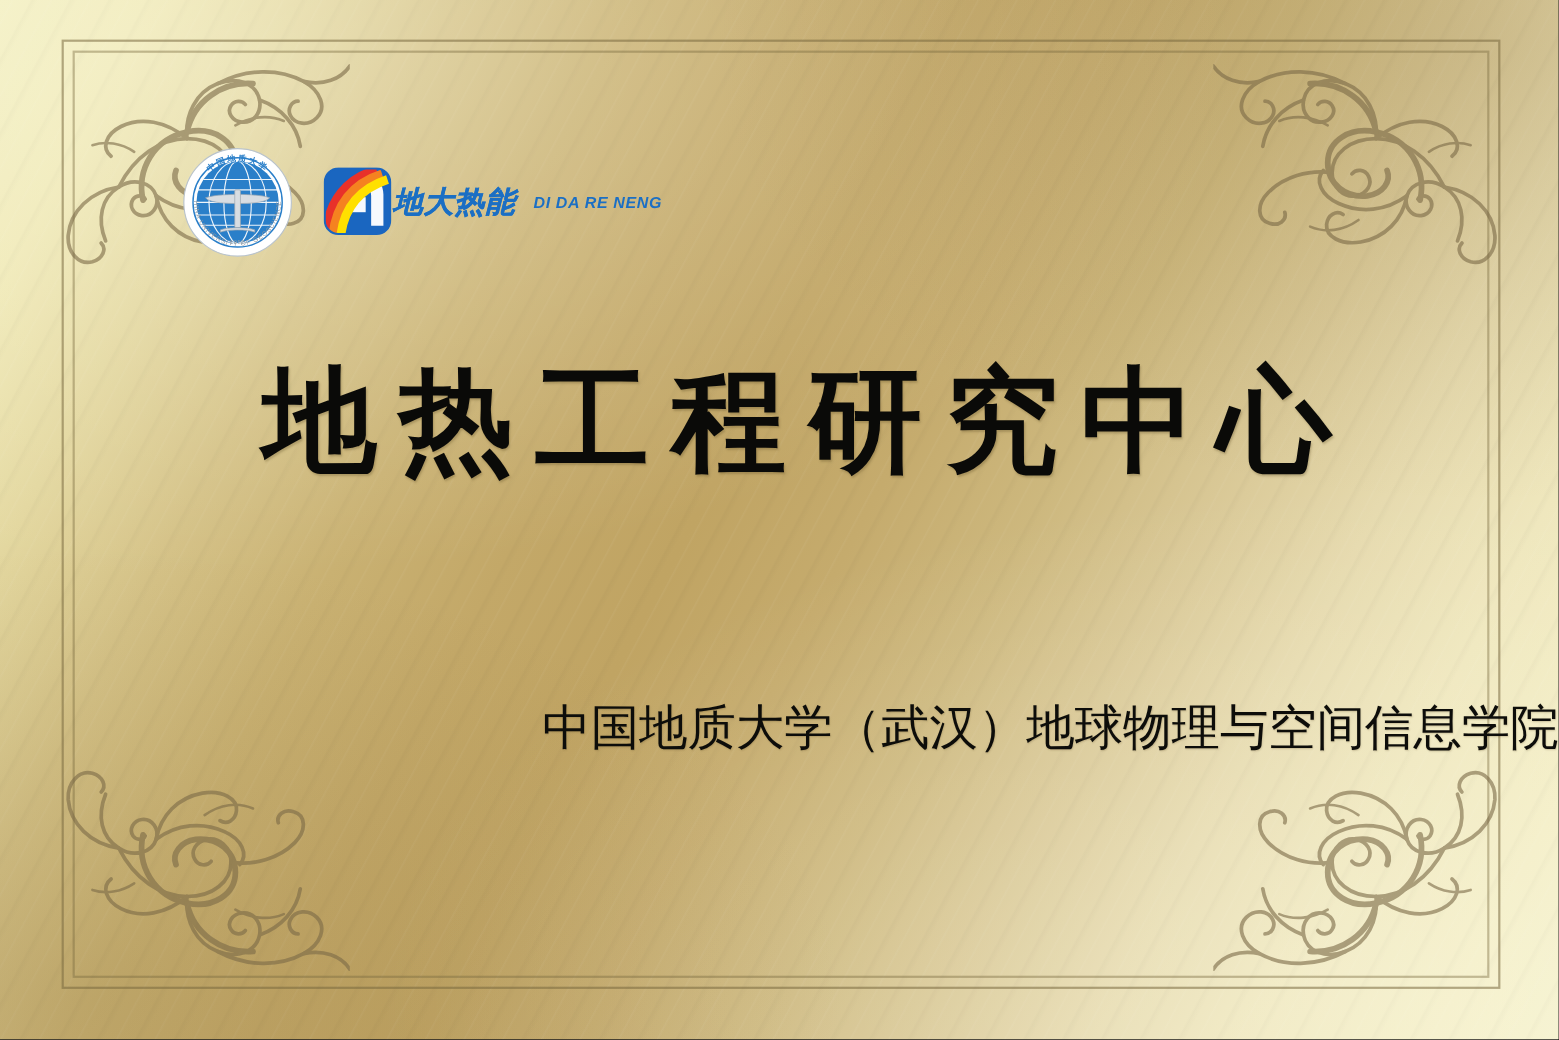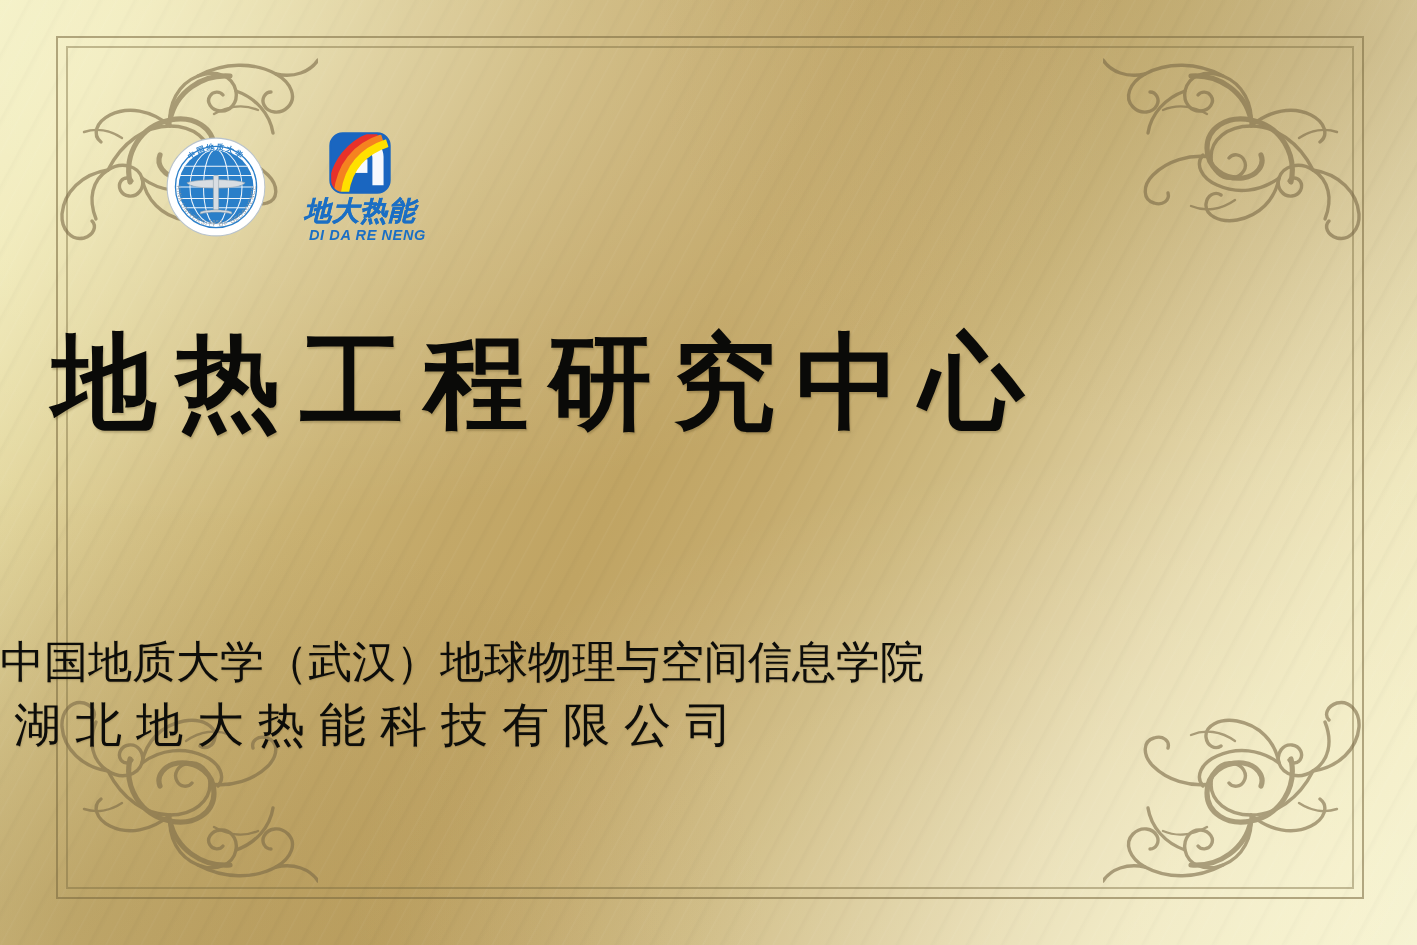--- a/index.html
+++ b/index.html
@@ -95,21 +95,21 @@
   
   .logos {
     position: absolute;
     left: 164px;
     top: 132px;
     display: flex;
     align-items: center;
     gap: 26px;
   }
   .cug-logo { width: 104px; height: 104px; display: block; }
-  .ddrn-logo { display: flex; flex-direction: column; align-items: center; gap: 1px; }
+  .ddrn-logo { display: flex; flex-direction: row; align-items: center; gap: 1px; }
   .ddrn-mark { width: 62px; height: 62px; display: block; margin-bottom: 2px; }
   .ddrn-cn {
     font-family: "DejaVu Sans", "Liberation Sans", sans-serif;
     font-weight: bold;
     font-style: italic;
     font-size: 27px;
     letter-spacing: 1px;
     color: #1b6fc4;
     line-height: 1;
     -webkit-text-stroke: 0.4px #1b6fc4;
@@ -124,38 +124,39 @@
     line-height: 1;
     margin-top: 3px;
     margin-left: 15px;
   }
 
   
   .main-title {
     position: absolute;
     left: 0; right: 0;
     top: 330px;
+    text-align: center;
     font-family: "DejaVu Serif", "Liberation Serif", serif;
     font-weight: bold;
     font-size: 104px;
     line-height: 1;
     letter-spacing: 20px;
     text-indent: 20px;
     color: #0a0a08;
     text-shadow: 1px 2px 2px rgba(90,72,34,0.30);
     white-space: nowrap;
     padding-left: 32px;
   }
 
   
   .sub-wrap {
     position: absolute;
     left: 0; right: 0;
     top: 636px;
-    text-align: left;
+    text-align: right;
   }
   .sub-line-1 {
     font-family: "DejaVu Sans", "Liberation Sans", sans-serif;
     font-weight: normal;
     font-size: 44px;
     line-height: 1.18;
     letter-spacing: 0px;
     color: #0d0d0a;
     white-space: nowrap;
     text-shadow: 0.5px 1px 1.5px rgba(90,72,34,0.25);
@@ -351,16 +352,15 @@
       </svg>
       <div class="ddrn-cn">地大热能</div>
       <div class="ddrn-en">DI DA RE NENG</div>
     </div>
   </div>
 
   <div class="main-title">地热工程研究中心</div>
 
   <div class="sub-wrap">
     <div class="sub-line-1">中国地质大学（武汉）地球物理与空间信息学院</div>
-    <div class="sub-line-2">湖北地大热能科技有限公司</div>
   </div>
 
 </div>
 
 </body></html>

